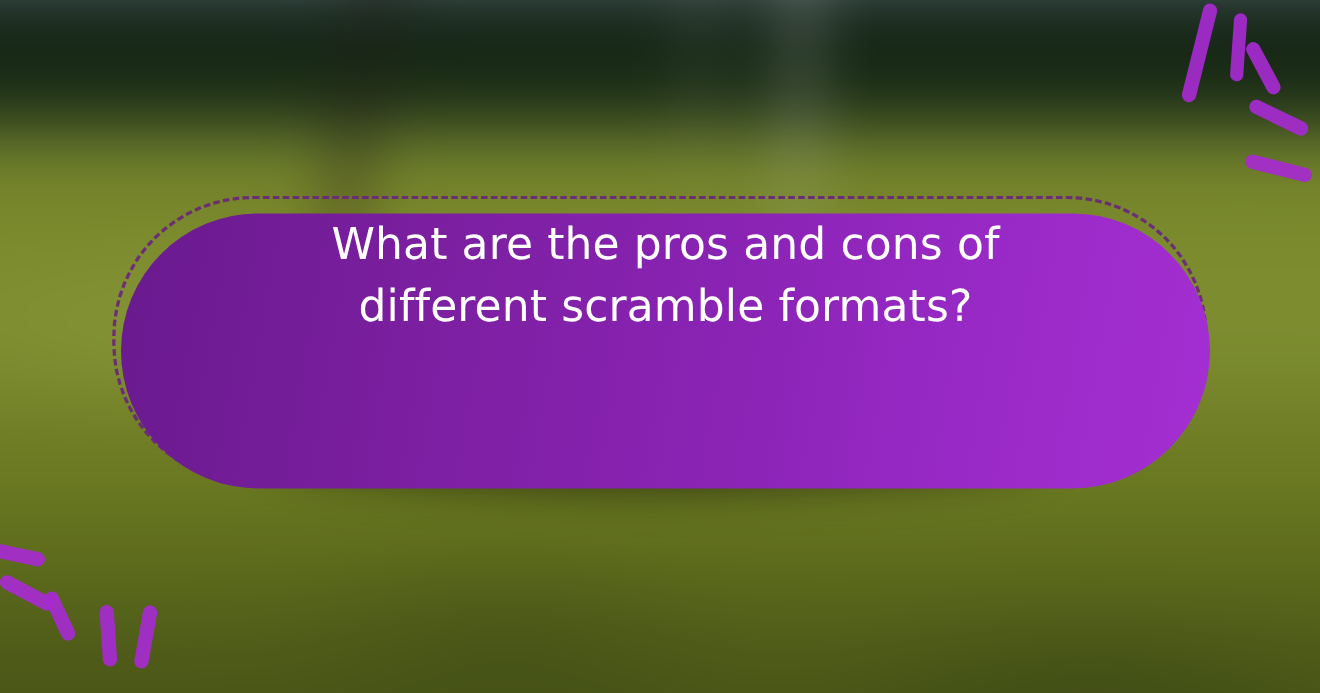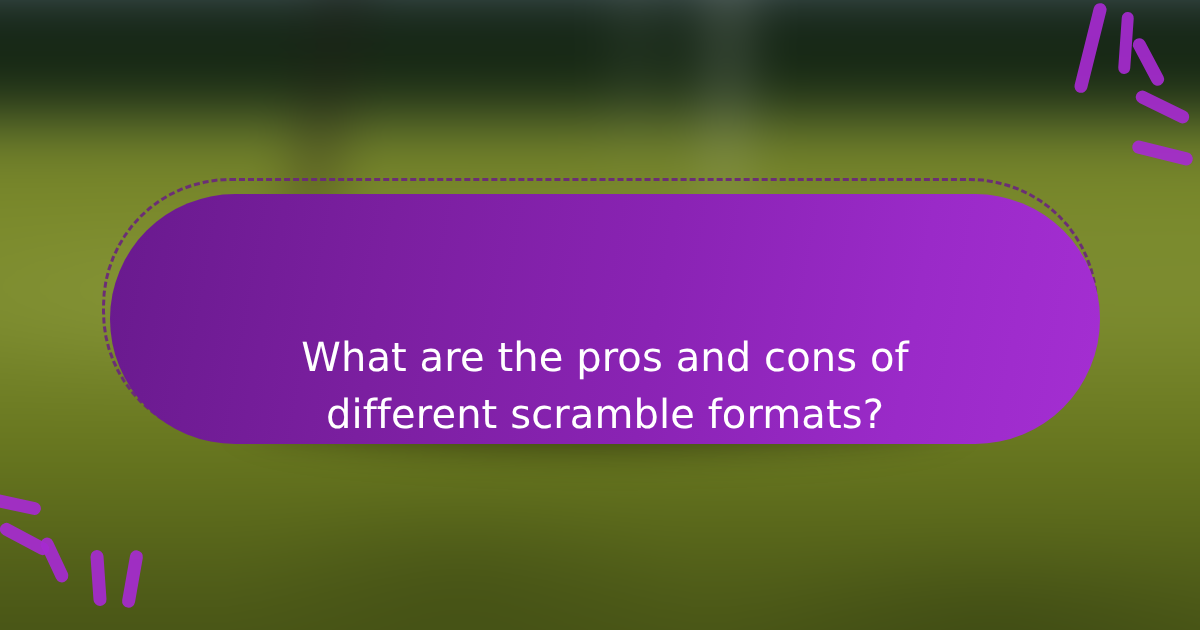--- a/index.html
+++ b/index.html
@@ -139,21 +139,21 @@
   }
   .card {
     position: absolute;
     left: 10px;
     top: 16px;
     width: 990px;
     height: 250px;
     border-radius: 126px;
     background: linear-gradient(100deg, #691a8e 0%, #7b1fa0 28%, #8a23b4 55%, #9a2ac8 80%, #a42ed2 100%);
     display: flex;
-    align-items: flex-end;
+    align-items: flex-start;
     justify-content: center;
     overflow: hidden;
   }
   .card-title {
     width: 760px;
     text-align: center;
     color: #ffffff;
     font-size: 40px;
     font-weight: 400;
     line-height: 1.42;

